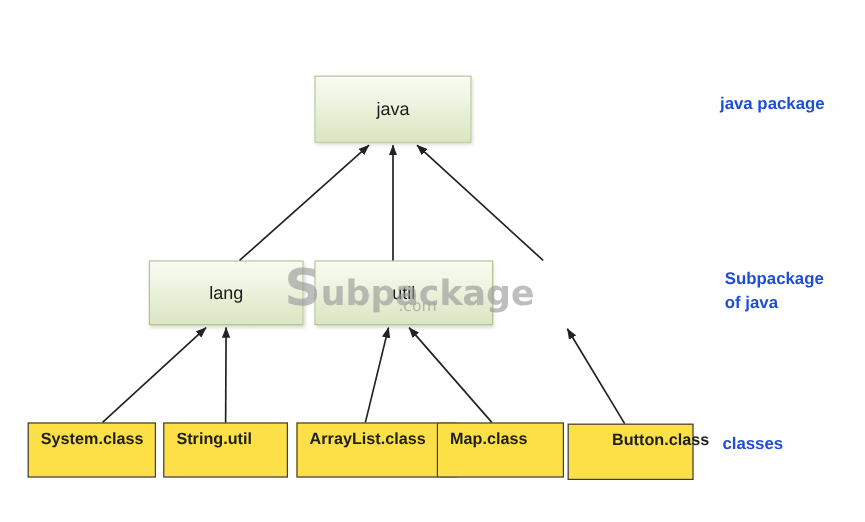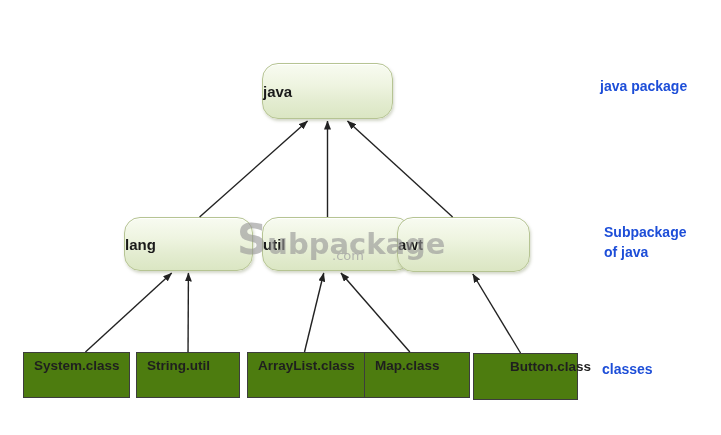--- a/index.html
+++ b/index.html
@@ -21,33 +21,34 @@
     width: 721px; height: 435px;
     z-index: 3;
     pointer-events: none;
   }
   .pkg {
     position: absolute;
     z-index: 2;
     box-sizing: border-box;
     display: flex;
     align-items: center;
+    justify-content: center;
     border: 1px solid #b6c493;
-    border-radius: 16px;
+    border-radius: 0;
     background: linear-gradient(180deg, #f8fbf1 0%, #eef4e0 40%, #e3ecd0 70%, #dbe6c3 100%);
     box-shadow: 1px 2px 3px rgba(130,140,100,0.35), inset 0 1px 0 rgba(255,255,255,0.9);
-    font-weight: bold;
+    font-weight: normal;
     font-size: 15px;
     color: #1a1a1a;
   }
   .cls {
     position: absolute;
     z-index: 2;
     box-sizing: border-box;
-    background: #4d7c0f;
+    background: #fde047;
     border: 1.5px solid #3d3d3d;
     padding: 5px 0 0 10px;
     font-weight: bold;
     font-size: 13.5px;
     color: #1f1f1f;
   }
   .side-label {
     position: absolute;
     z-index: 1;
     font-weight: bold;
@@ -110,23 +111,20 @@
   <div class="pkg" style="left:262px; top:63px; width:131px; height:56px;">
     <span>java</span>
   </div>
 
   <div class="pkg" style="left:124px; top:217px; width:129px; height:54px;">
     <span>lang</span>
   </div>
   <div class="pkg" style="left:262px; top:217px; width:149px; height:54px;">
     <span>util</span>
   </div>
-  <div class="pkg" style="left:397px; top:217px; width:133px; height:55px;">
-    <span>awt</span>
-  </div>
 
   <div class="cls" style="left:23px; top:352px; width:107px; height:46px;">
     <span>System.class</span>
   </div>
   <div class="cls" style="left:136px; top:352px; width:104px; height:46px;">
     <span>String.util</span>
   </div>
   <div class="cls" style="left:247px; top:352px; width:134px; height:46px;">
     <span>ArrayList.class</span>
   </div>

